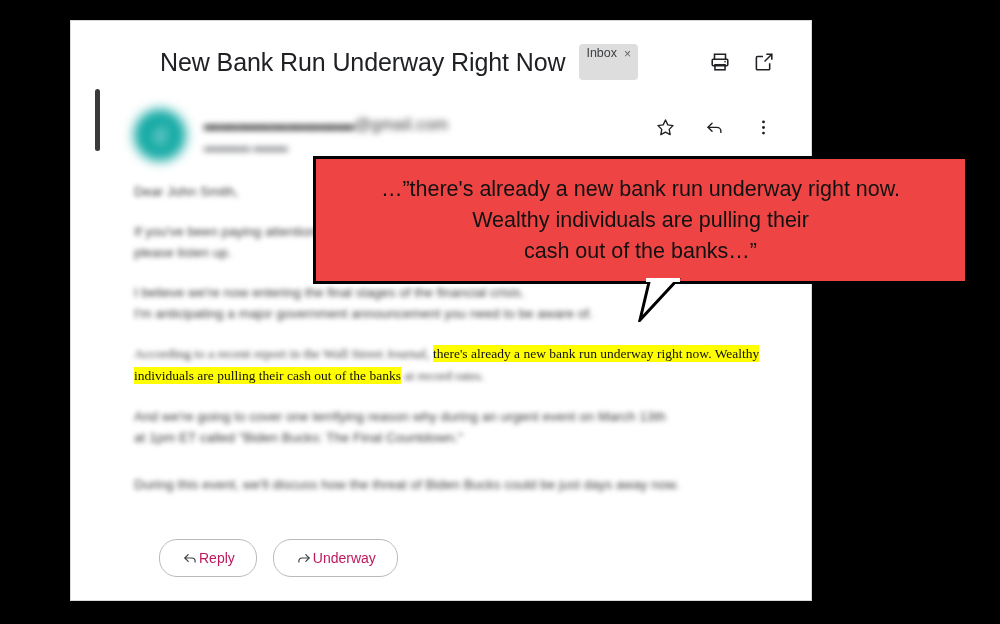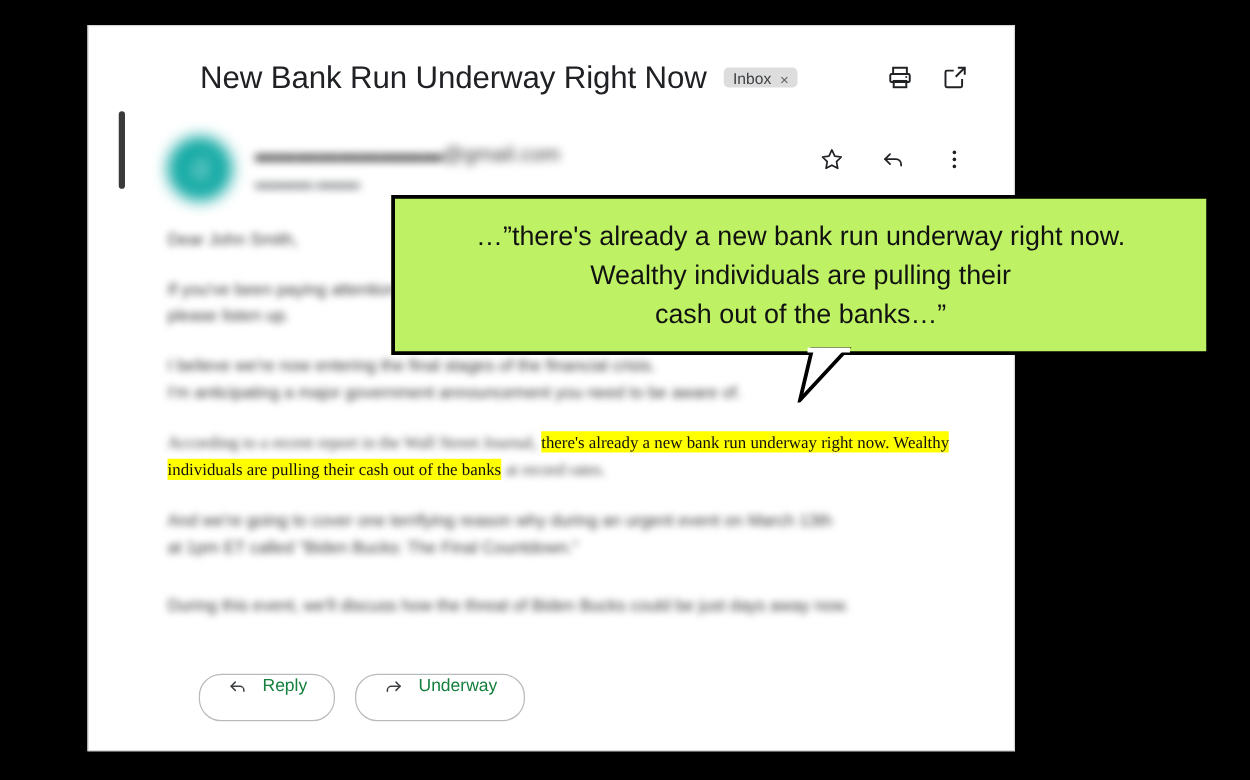--- a/index.html
+++ b/index.html
@@ -57,21 +57,21 @@
     letter-spacing: -0.1px;
     white-space: nowrap;
   }
   #inbox-chip {
     margin-left: 14px;
     display: inline-flex;
     align-items: flex-end;
     background: #ddddde;
     color: #3c4043;
     border-radius: 4px;
-    padding: 3px 7px 0 7px;
+    padding: 3px 7px 20px 7px;
     font-size: 12.5px;
     line-height: 1;
   }
   #inbox-chip .chip-close {
     margin-left: 7px;
     font-size: 12px;
     color: #5f6368;
   }
   #subject-actions {
     margin-left: auto;
@@ -157,40 +157,40 @@
   
   #action-row {
     position: absolute;
     left: 88px;
     top: 518px;
     display: flex;
     gap: 16px;
   }
   .pill {
     display: inline-flex;
-    gap: 11px;
+    align-items: center;
     height: 36px;
     padding: 0 21px;
     border: 1px solid #b8bbbe;
     border-radius: 18px;
     background: #ffffff;
     font-size: 14px;
-    color: #15803d;
+    color: #be185d;
     cursor: pointer;
   }
   .pill svg { display: block; }
 
   
   #callout {
     position: absolute;
     left: 313px;
     top: 156px;
     width: 655px;
     height: 128px;
-    background: #bef264;
+    background: #ef4444;
     border: 3px solid #000000;
     box-sizing: border-box;
     display: flex;
     align-items: center;
     justify-content: center;
     z-index: 30;
   }
   #callout-text {
     text-align: center;
     font-size: 21.5px;

